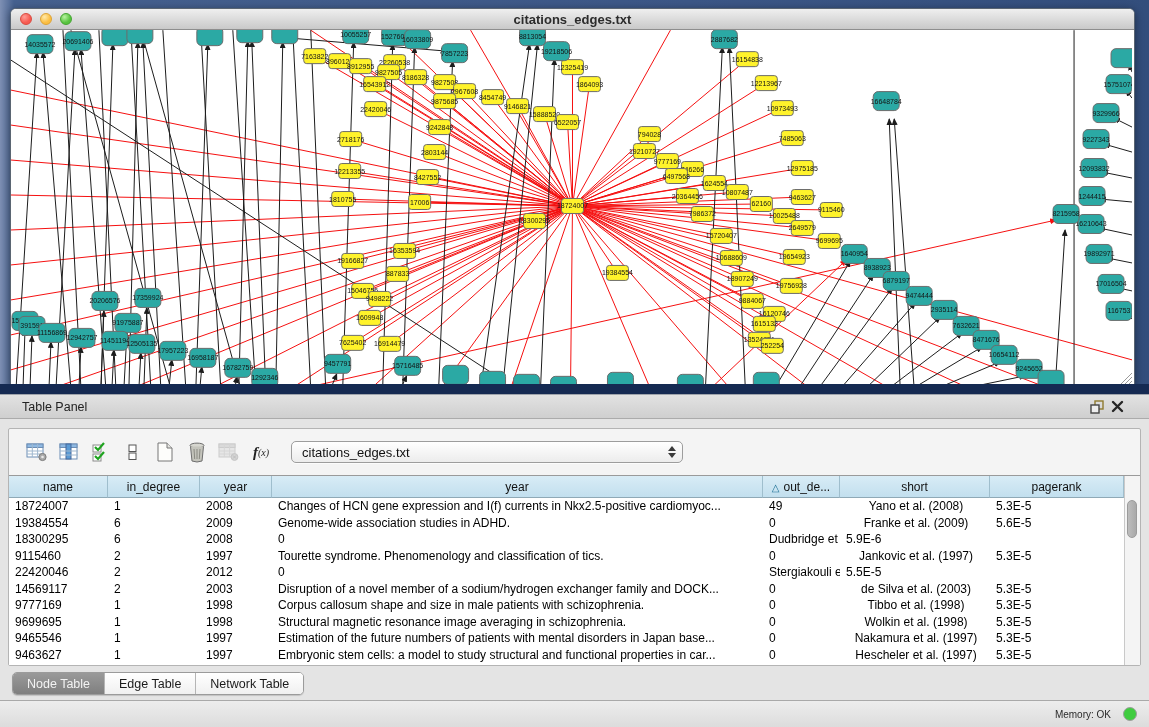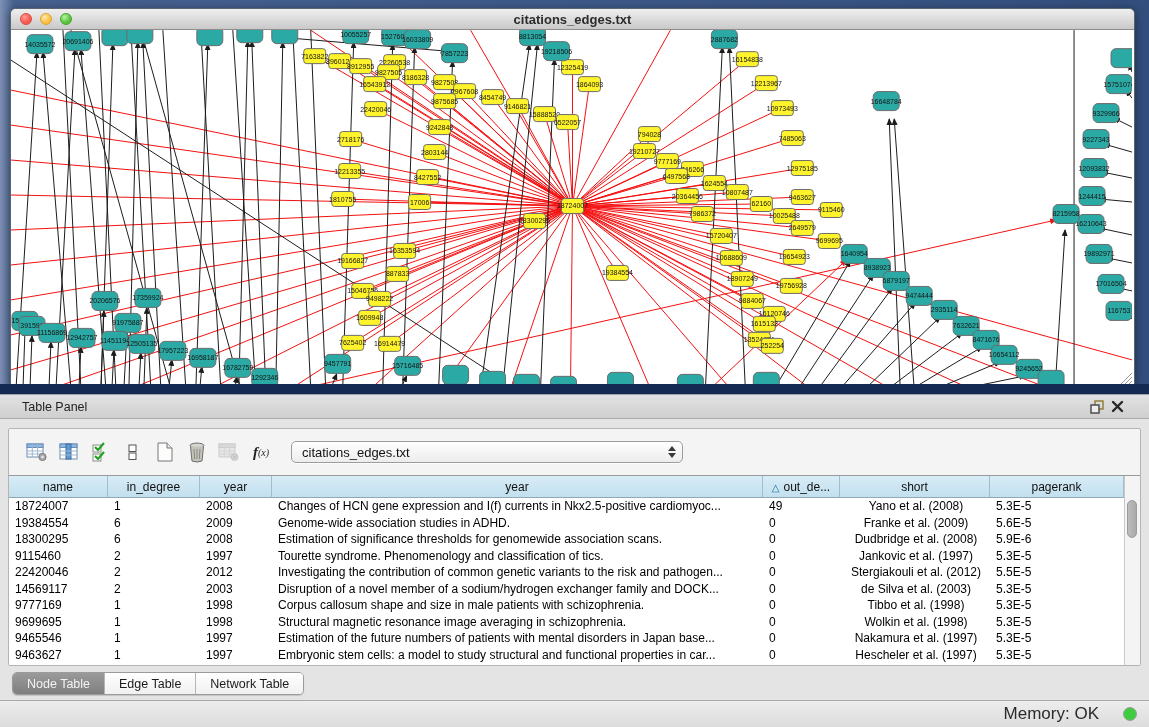--- a/index.html
+++ b/index.html
@@ -103,21 +103,21 @@
     border-right:1px solid #B5B5B5;cursor:default;
   }
   .seg button:last-child{border-right:none;}
   .seg button.selected{background:linear-gradient(180deg,#9A9A9A,#7F7F7F);color:#F3F3F3;}
   
   .statusbar{
     position:absolute;left:0;bottom:0;width:100%;height:27px;
     background:linear-gradient(180deg,#EDEDED,#DCDCDC);border-top:1px solid #A9A9A9;
     display:flex;align-items:center;justify-content:flex-end;padding-right:12px;box-sizing:border-box;
   }
-  .mem-label{font-size:17px;color:#2b2b2b;margin-right:24px;}
+  .mem-label{font-size:10px;color:#2b2b2b;margin-right:12px;}
   .mem-dot{width:14px;height:14px;border-radius:50%;border:1px solid #9e9e9e;box-sizing:border-box;}
 </style>
 </head>
 <body>
 
 <div class="desktop">
   <div class="net-window">
     <div class="titlebar">
       <div class="lights">
         <span class="light red"></span>
@@ -658,39 +658,37 @@
                 <div class="cell">2009</div>
                 <div class="cell">Genome-wide association studies in ADHD.</div>
                 <div class="cell">0</div>
                 <div class="cell center">Franke et al. (2009)</div>
                 <div class="cell">5.6E-5</div>
               </div>
               <div class="t-row" style="grid-template-columns: 99px 92px 72px 491px 77px 150px minmax(129px, 1fr);">
                 <div class="cell">18300295</div>
                 <div class="cell">6</div>
                 <div class="cell">2008</div>
-                <div class="cell">Estimation of significance thresholds for genomewide association scans.</div>
                 <div class="cell">0</div>
                 <div class="cell center">Dudbridge et al. (2008)</div>
                 <div class="cell">5.9E-6</div>
               </div>
               <div class="t-row" style="grid-template-columns: 99px 92px 72px 491px 77px 150px minmax(129px, 1fr);">
                 <div class="cell">9115460</div>
                 <div class="cell">2</div>
                 <div class="cell">1997</div>
                 <div class="cell">Tourette syndrome. Phenomenology and classification of tics.</div>
                 <div class="cell">0</div>
                 <div class="cell center">Jankovic et al. (1997)</div>
                 <div class="cell">5.3E-5</div>
               </div>
               <div class="t-row" style="grid-template-columns: 99px 92px 72px 491px 77px 150px minmax(129px, 1fr);">
                 <div class="cell">22420046</div>
                 <div class="cell">2</div>
                 <div class="cell">2012</div>
-                <div class="cell">Investigating the contribution of common genetic variants to the risk and pathogen...</div>
                 <div class="cell">0</div>
                 <div class="cell center">Stergiakouli et al. (2012)</div>
                 <div class="cell">5.5E-5</div>
               </div>
               <div class="t-row" style="grid-template-columns: 99px 92px 72px 491px 77px 150px minmax(129px, 1fr);">
                 <div class="cell">14569117</div>
                 <div class="cell">2</div>
                 <div class="cell">2003</div>
                 <div class="cell">Disruption of a novel member of a sodium/hydrogen exchanger family and DOCK...</div>
                 <div class="cell">0</div>

